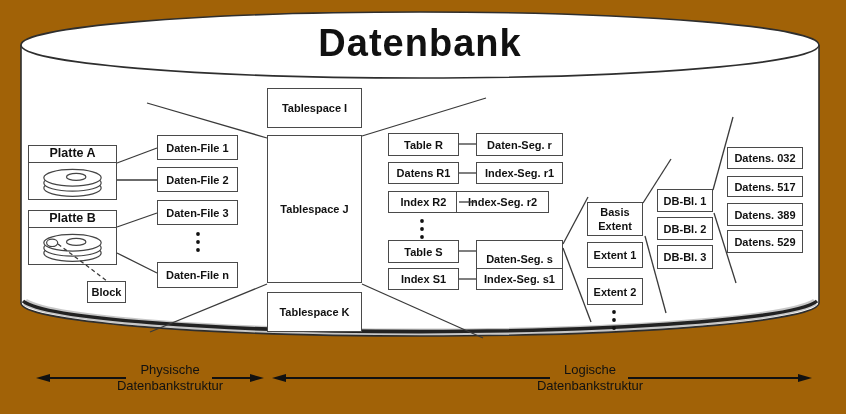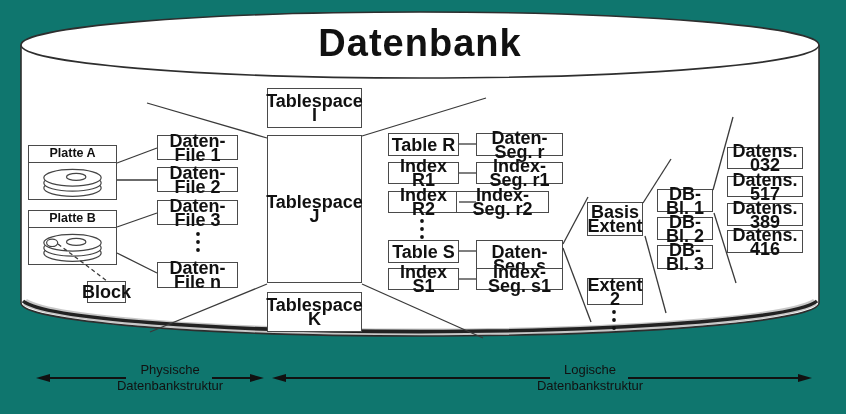--- a/index.html
+++ b/index.html
@@ -1,30 +1,30 @@
 <!DOCTYPE html>
 <html><head>
 <meta charset="utf-8">
 <style>
   html,body{margin:0;padding:0;background:#f2f2f2;}
   .stage{
-    position:relative;width:846px;height:414px;background:#0f766e;overflow:hidden;
+    position:relative;width:846px;height:414px;background:#a16207;overflow:hidden;
     font-family:"Liberation Sans",sans-serif;color:#111;
   }
   svg.layer{position:absolute;left:0;top:0;width:846px;height:414px;}
   #fg{pointer-events:none;z-index:3;}
   #bg{z-index:0;}
   .title{
     position:absolute;left:270px;top:22px;width:300px;text-align:center;
     font-size:38px;font-weight:700;letter-spacing:1px;z-index:2;
   }
   .node{
     position:absolute;z-index:2;background:#fff;border:1.5px solid #4a4a4a;
     display:flex;align-items:center;justify-content:center;text-align:center;
-    font-size:18px;font-weight:700;line-height:14px;box-sizing:border-box;padding:0 2px;
+    font-size:11px;font-weight:700;line-height:14px;box-sizing:border-box;padding:0 2px;
   }
   .disk-box{
     position:absolute;z-index:2;background:#fff;border:1.5px solid #4a4a4a;
     box-sizing:border-box;
   }
   .disk-title{
     height:16px;border-bottom:1.2px solid #4a4a4a;text-align:center;
     font-size:12.5px;font-weight:700;line-height:15px;
   }
   .disk{display:block;width:100%;height:37px;}
@@ -81,40 +81,41 @@
   <div class="node" style="left:157px;top:167px;width:81px;height:25px">Daten-File 2</div>
   <div class="node" style="left:157px;top:200px;width:81px;height:25px">Daten-File 3</div>
   <div class="node" style="left:157px;top:262px;width:81px;height:26px">Daten-File n</div>
 
   <div class="node" style="left:267px;top:88px;width:95px;height:40px">Tablespace I</div>
   <div class="node" style="left:267px;top:292px;width:95px;height:40px">Tablespace K</div>
   <div class="node" style="left:267px;top:135px;width:95px;height:148px">Tablespace J</div>
 
   <div class="node" style="left:388px;top:133px;width:71px;height:23px">Table R</div>
   <div class="node" style="left:476px;top:133px;width:87px;height:23px">Daten-Seg. r</div>
-  <div class="node" style="left:388px;top:162px;width:71px;height:22px">Index R1</div>
+  <div class="node" style="left:388px;top:162px;width:71px;height:22px">Datens R1</div>
   <div class="node" style="left:476px;top:162px;width:87px;height:22px">Index-Seg. r1</div>
   <div class="node" style="left:388px;top:191px;width:71px;height:22px">Index R2</div>
   <div class="node" style="left:456px;top:191px;width:93px;height:22px">Index-Seg. r2</div>
   <div class="node" style="left:388px;top:240px;width:71px;height:23px">Table S</div>
   <div class="node" style="left:476px;top:240px;width:87px;height:38px">Daten-Seg. s</div>
   <div class="node" style="left:388px;top:268px;width:71px;height:22px">Index S1</div>
   <div class="node" style="left:476px;top:268px;width:87px;height:22px">Index-Seg. s1</div>
 
   <div class="node" style="left:587px;top:202px;width:56px;height:34px">Basis Extent</div>
+  <div class="node" style="left:587px;top:242px;width:56px;height:26px">Extent 1</div>
   <div class="node" style="left:587px;top:278px;width:56px;height:27px">Extent 2</div>
 
   <div class="node" style="left:657px;top:189px;width:56px;height:23px">DB-Bl. 1</div>
   <div class="node" style="left:657px;top:217px;width:56px;height:23px">DB-Bl. 2</div>
   <div class="node" style="left:657px;top:245px;width:56px;height:24px">DB-Bl. 3</div>
 
   <div class="node" style="left:727px;top:147px;width:76px;height:22px">Datens. 032</div>
   <div class="node" style="left:727px;top:176px;width:76px;height:21px">Datens. 517</div>
   <div class="node" style="left:727px;top:203px;width:76px;height:23px">Datens. 389</div>
-  <div class="node" style="left:727px;top:230px;width:76px;height:23px">Datens. 416</div>
+  <div class="node" style="left:727px;top:230px;width:76px;height:23px">Datens. 529</div>
 
   <div class="axis-label" style="left:90px;top:362px">
     <div>Physische</div>
     <div>Datenbankstruktur</div>
   </div>
   <div class="axis-label" style="left:510px;top:362px">
     <div>Logische</div>
     <div>Datenbankstruktur</div>
   </div>
 

